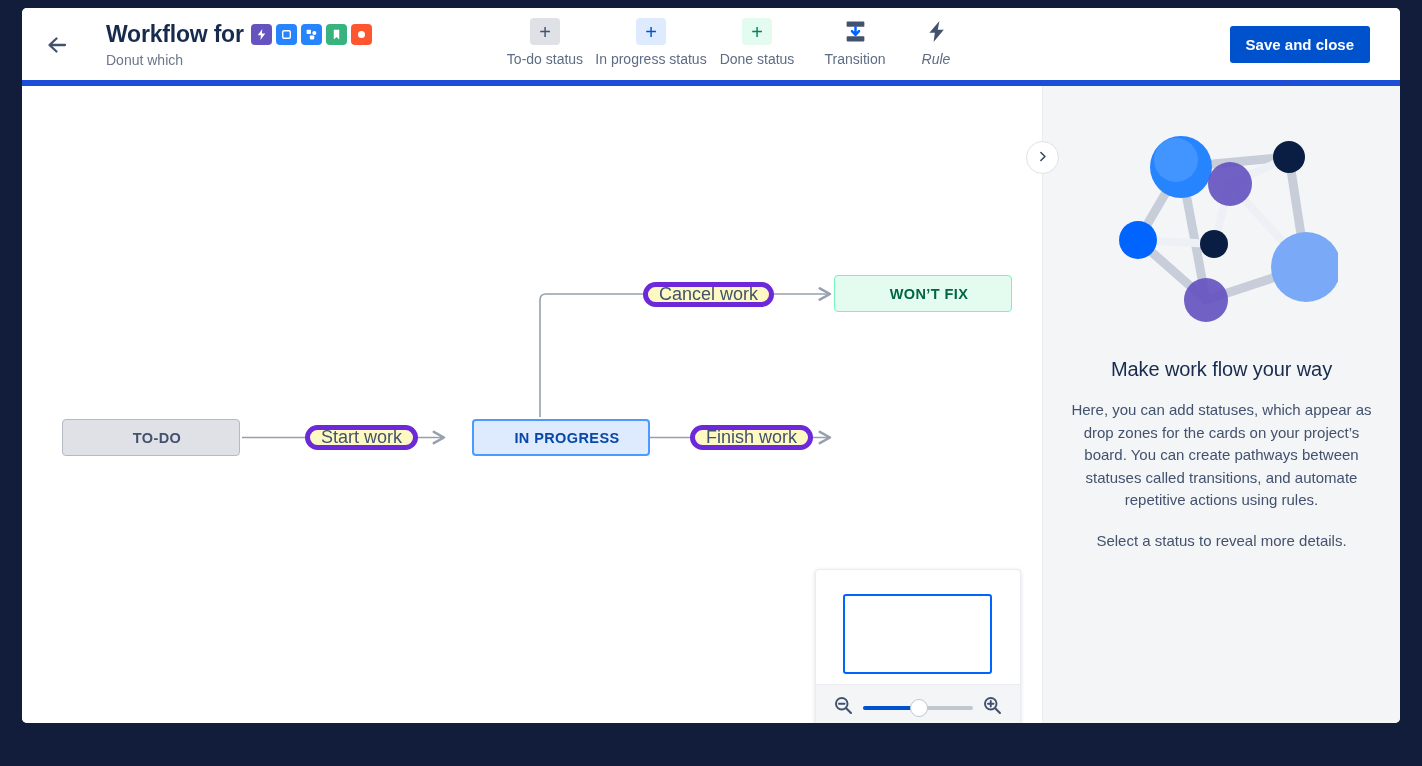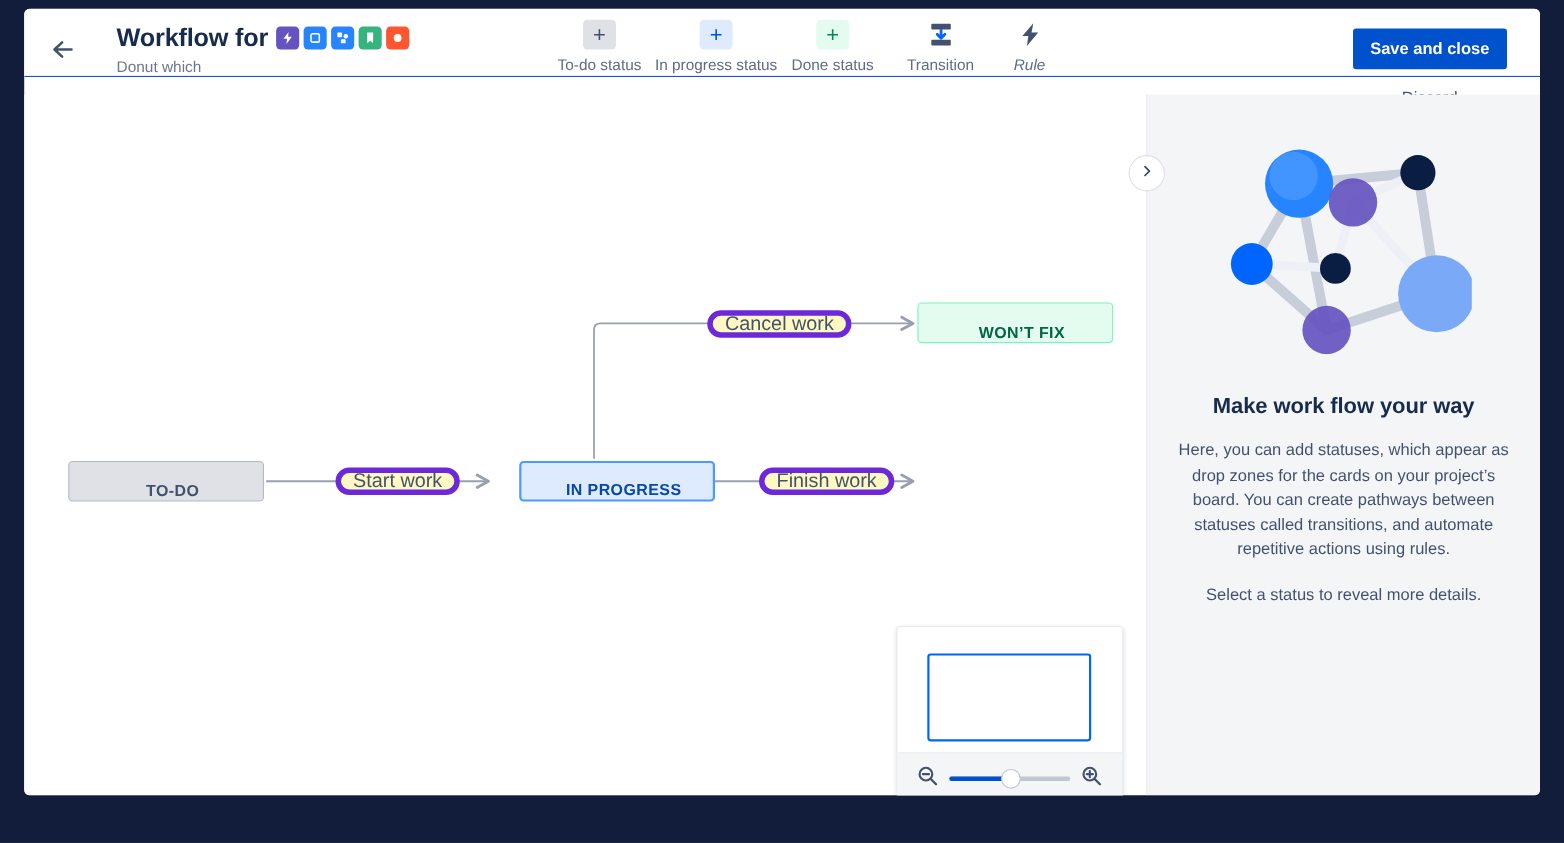--- a/index.html
+++ b/index.html
@@ -18,23 +18,23 @@
     left: 22px; top: 8px;
     width: 1378px; height: 715px;
     background: #ffffff;
     border-radius: 5px;
     overflow: hidden;
   }
 
   
   #header {
     position: absolute; left: 0; top: 0;
-    width: 100%; height: 62px;
+    width: 100%; height: 78px;
     background: #ffffff;
-    border-bottom: 1px solid #1d4ed8;
+    border-bottom: 6px solid #1d4ed8;
     box-sizing: border-box;
   }
   #back-button {
     position: absolute; left: 18px; top: 22px;
     width: 34px; height: 34px;
     display: flex; align-items: center; justify-content: center;
     cursor: pointer;
   }
   #title-block { position: absolute; left: 84px; top: 11px; }
   #page-title {
@@ -89,21 +89,21 @@
   #canvas {
     position: absolute; left: 0; top: 78px;
     width: 1000px; height: 637px;
     background: #ffffff; overflow: hidden;
   }
   #canvas-svg { position: absolute; left: 0; top: 0; }
 
   .node {
     position: absolute; box-sizing: border-box;
     border-radius: 4px;
-    display: flex; align-items: flex-end; justify-content: center;
+    display: flex; align-items: center; justify-content: center;
     font-size: 14.5px; font-weight: bold; letter-spacing: 0.4px;
     cursor: pointer;
     padding-left: 12px;
   }
   #node-todo {
     left: 40px; top: 333px; width: 178px; height: 37px;
     background: #dfe1e6; border: 1px solid #b3bac5; color: #42526e;
   }
   #node-inprogress {
     left: 450px; top: 333px; width: 178px; height: 37px;
@@ -183,21 +183,21 @@
     background: #f4f5f7;
     border-left: 1px solid #ebecf0;
     box-sizing: border-box;
     padding: 28px 28px 0 28px;
     text-align: center; overflow: hidden;
   }
   #panel-illustration {
     display: flex; justify-content: center; margin-top: 8px;
   }
   #panel-heading {
-    font-size: 20px; font-weight: bold; color: #172b4d;
+    font-size: 20px; font-weight: normal; color: #172b4d;
     margin-top: 36px; letter-spacing: -0.1px;
   }
   .panel-paragraph {
     font-size: 15px; color: #42526e; line-height: 22.5px; margin-top: 18px;
   }
 </style>
 </head>
 <body>
 
 <div id="desktop">

